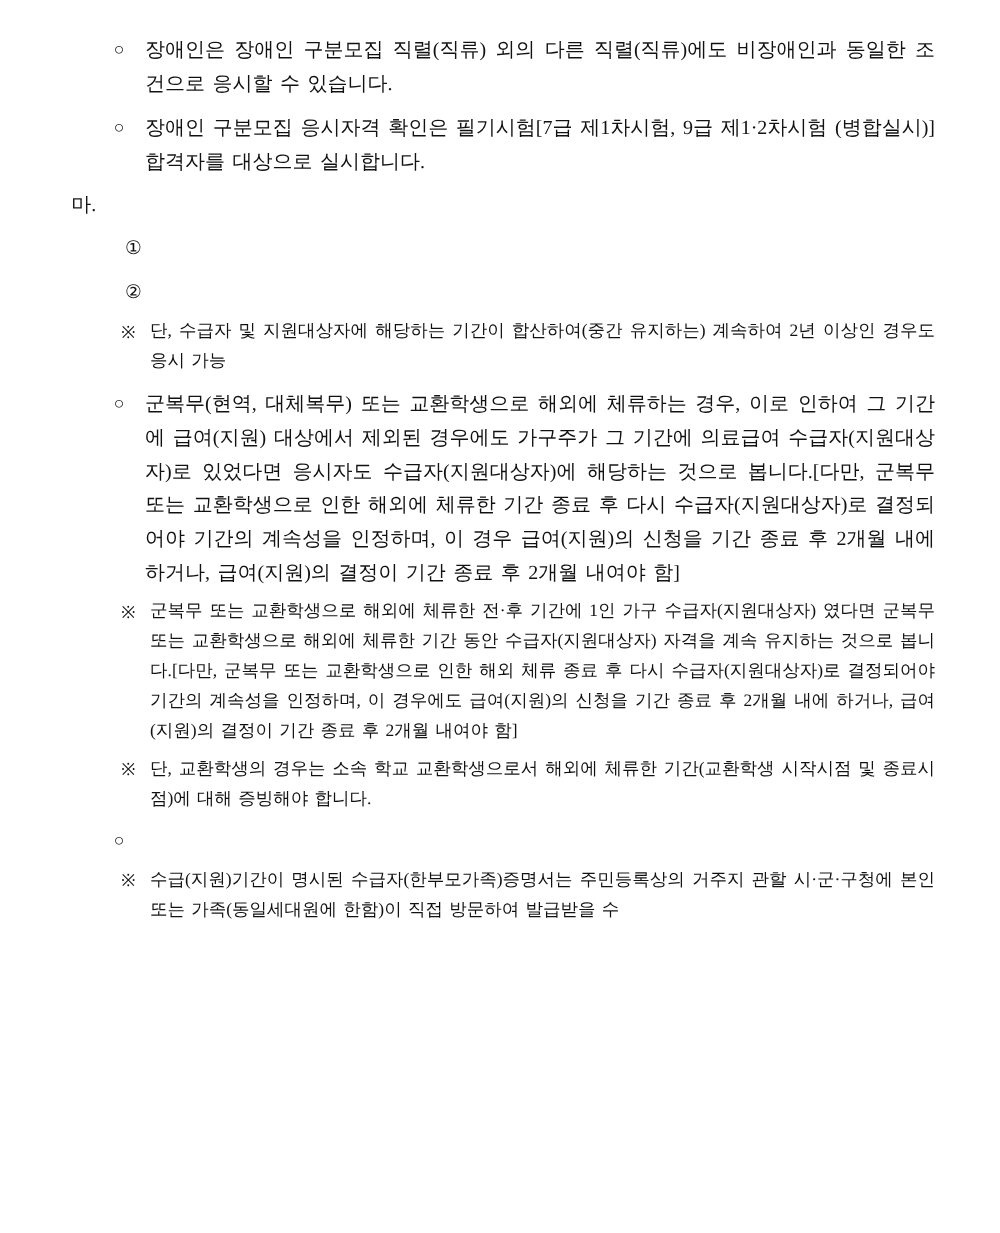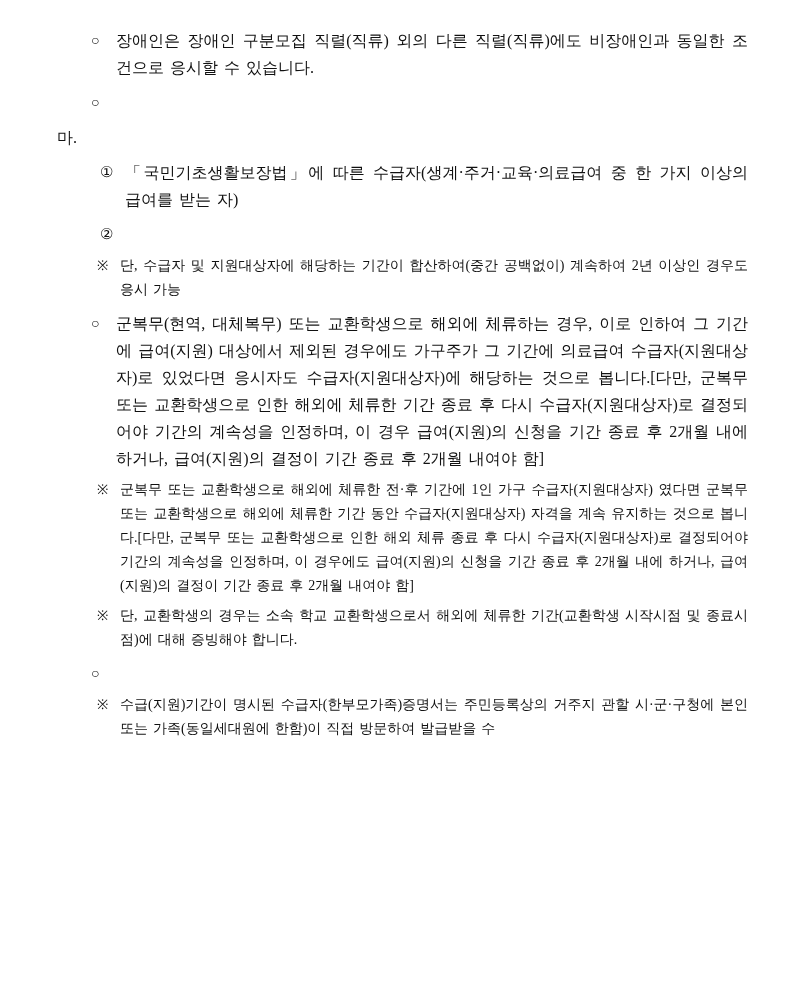--- a/index.html
+++ b/index.html
@@ -63,38 +63,38 @@
 
 <div class="page">
 
   <div class="row lv-circle">
     <span class="marker">○</span>
     <span class="text">장애인은 장애인 구분모집 직렬(직류) 외의 다른 직렬(직류)에도 비장애인과 동일한 조건으로 응시할 수 있습니다.</span>
   </div>
 
   <div class="row lv-circle">
     <span class="marker">○</span>
+    <span class="text">장애인 구분모집 응시자격 확인은 필기시험[7급 제1차시험, 9급 제1·2차시험 (병합실시)] 합격자를 대상으로 실시합니다.</span>
   </div>
 
   <div class="row lv-ma">
     <span class="marker">마.</span>
   </div>
 
   <div class="row lv-num">
     <span class="marker">①</span>
-    <span class="text">「국민기초생활보장법」에 따른 수급자(생계·주거·교육·의료급여 중 한 가지 이상의 급여를 받는 자)</span>
   </div>
 
   <div class="row lv-num">
     <span class="marker">②</span>
   </div>
 
   <div class="row lv-note">
     <span class="marker">※</span>
-    <span class="text">단, 수급자 및 지원대상자에 해당하는 기간이 합산하여(중간 공백없이) 계속하여 2년 이상인 경우도 응시 가능</span>
+    <span class="text">단, 수급자 및 지원대상자에 해당하는 기간이 합산하여(중간 유지하는) 계속하여 2년 이상인 경우도 응시 가능</span>
   </div>
 
   <div class="row lv-circle">
     <span class="marker">○</span>
     <span class="text">군복무(현역, 대체복무) 또는 교환학생으로 해외에 체류하는 경우, 이로 인하여 그 기간에 급여(지원) 대상에서 제외된 경우에도 가구주가 그 기간에 의료급여 수급자(지원대상자)로 있었다면 응시자도 수급자(지원대상자)에 해당하는 것으로 봅니다.[다만, 군복무 또는 교환학생으로 인한 해외에 체류한 기간 종료 후 다시 수급자(지원대상자)로 결정되어야 기간의 계속성을 인정하며, 이 경우 급여(지원)의 신청을 기간 종료 후 2개월 내에 하거나, 급여(지원)의 결정이 기간 종료 후 2개월 내여야 함]</span>
   </div>
 
   <div class="row lv-note">
     <span class="marker">※</span>
     <span class="text">군복무 또는 교환학생으로 해외에 체류한 전·후 기간에 1인 가구 수급자(지원대상자) 였다면 군복무 또는 교환학생으로 해외에 체류한 기간 동안 수급자(지원대상자) 자격을 계속 유지하는 것으로 봅니다.[다만, 군복무 또는 교환학생으로 인한 해외 체류 종료 후 다시 수급자(지원대상자)로 결정되어야 기간의 계속성을 인정하며, 이 경우에도 급여(지원)의 신청을 기간 종료 후 2개월 내에 하거나, 급여(지원)의 결정이 기간 종료 후 2개월 내여야 함]</span>

